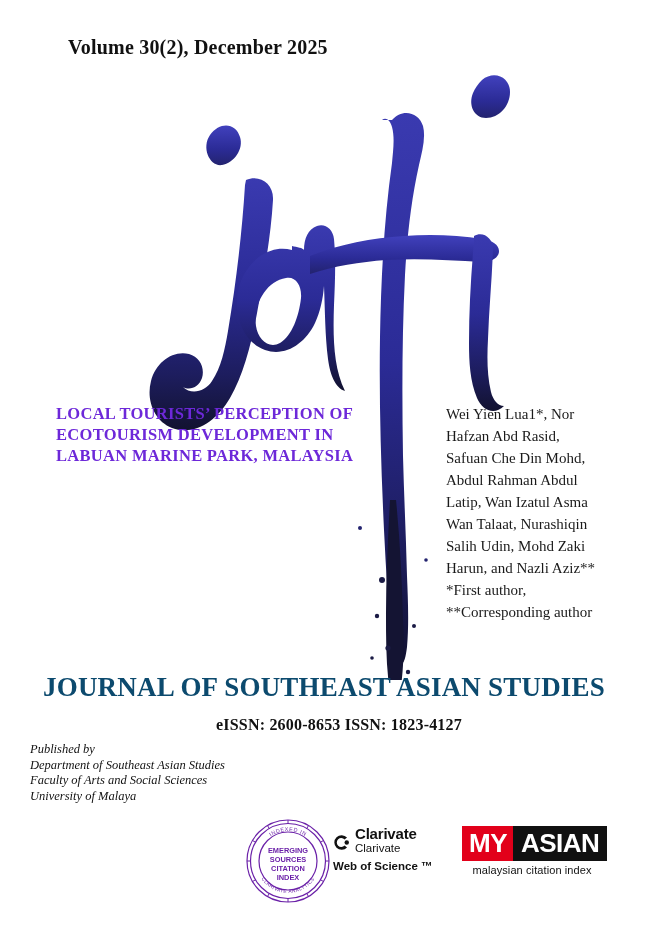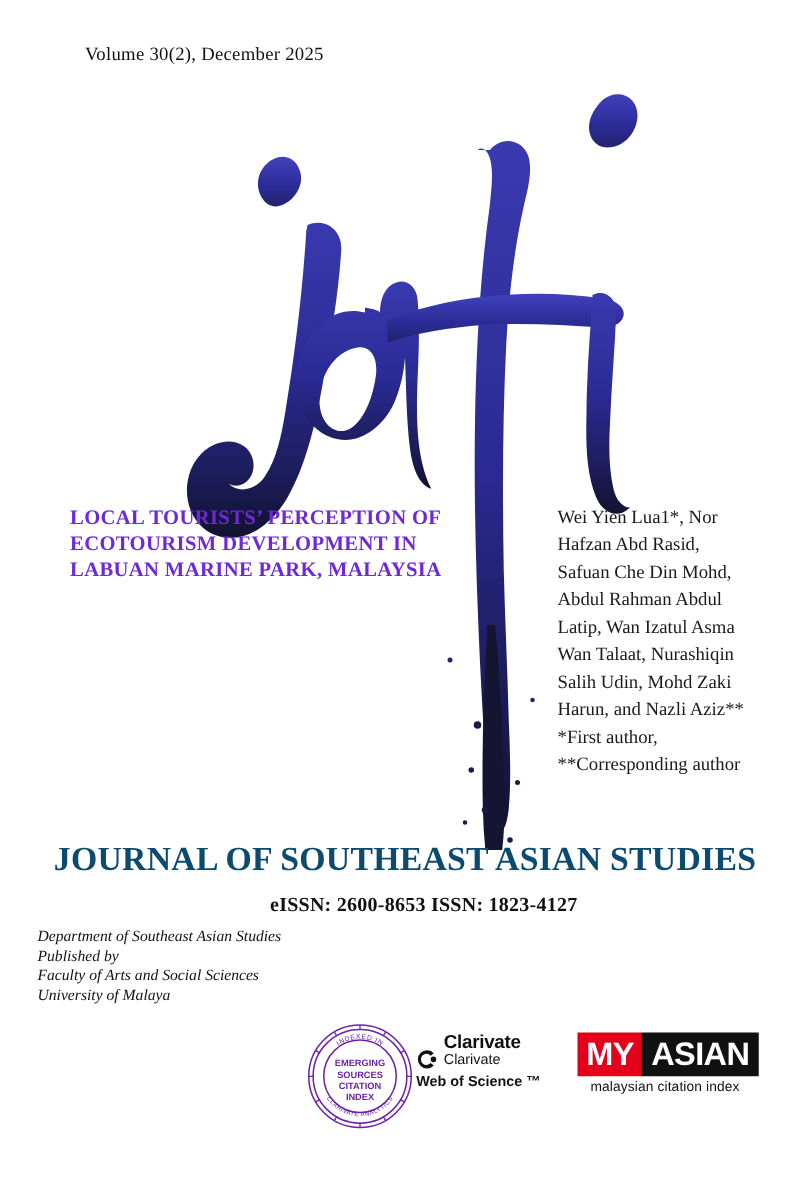--- a/index.html
+++ b/index.html
@@ -23,22 +23,22 @@
     height: 946px;
     background: #ffffff;
   }
 
   
   .volume {
     position: absolute;
     left: 68px;
     top: 36px;
     font-family: "Liberation Serif", serif;
-    font-weight: normal;
-    font-size: 15px;
+    font-weight: bold;
+    font-size: 20px;
     letter-spacing: 0.2px;
     color: #111111;
   }
 
   
   .logo-wrap {
     position: absolute;
     left: 96px;
     top: 60px;
     width: 430px;
@@ -142,21 +142,21 @@
   }
   .badge-clarivate {
     position: absolute;
     left: 333px;
     top: 826px;
     width: 120px;
     height: 62px;
   }
   .clarivate-logo-row {
     display: flex;
-    align-items: flex-end;
+    align-items: center;
     gap: 5px;
   }
   .clarivate-mark {
     width: 17px;
     height: 17px;
     margin-top: 2px;
     flex: none;
   }
   .clarivate-text {
     font-family: "Liberation Sans", sans-serif;
@@ -343,22 +343,22 @@
     <span>Wei Yien Lua1*, Nor Hafzan Abd Rasid, Safuan Che Din Mohd, Abdul Rahman Abdul Latip, Wan Izatul Asma Wan Talaat, Nurashiqin Salih Udin, Mohd Zaki Harun, and Nazli Aziz**</span>
     <span class="note">*First author,</span>
     <span class="note">**Corresponding author</span>
   </div>
 
   <div class="journal-name">JOURNAL OF SOUTHEAST ASIAN STUDIES</div>
 
   <div class="issn-line">eISSN: 2600-8653  ISSN: 1823-4127</div>
 
   <div class="publisher">
+    <div>Published by</div>
     <div>Department of Southeast Asian Studies</div>
-    <div>Published by</div>
     <div>Faculty of Arts and Social Sciences</div>
     <div>University of Malaya</div>
   </div>
 
 
   <div class="badge-esci">
     <svg viewBox="0 0 86 86" width="86" height="86" xmlns="http://www.w3.org/2000/svg" aria-hidden="true">
       <g fill="none" stroke="#6b21a8" stroke-width="1.2">
         <circle cx="43" cy="43" r="41"></circle>
         <circle cx="43" cy="43" r="37.5"></circle>

